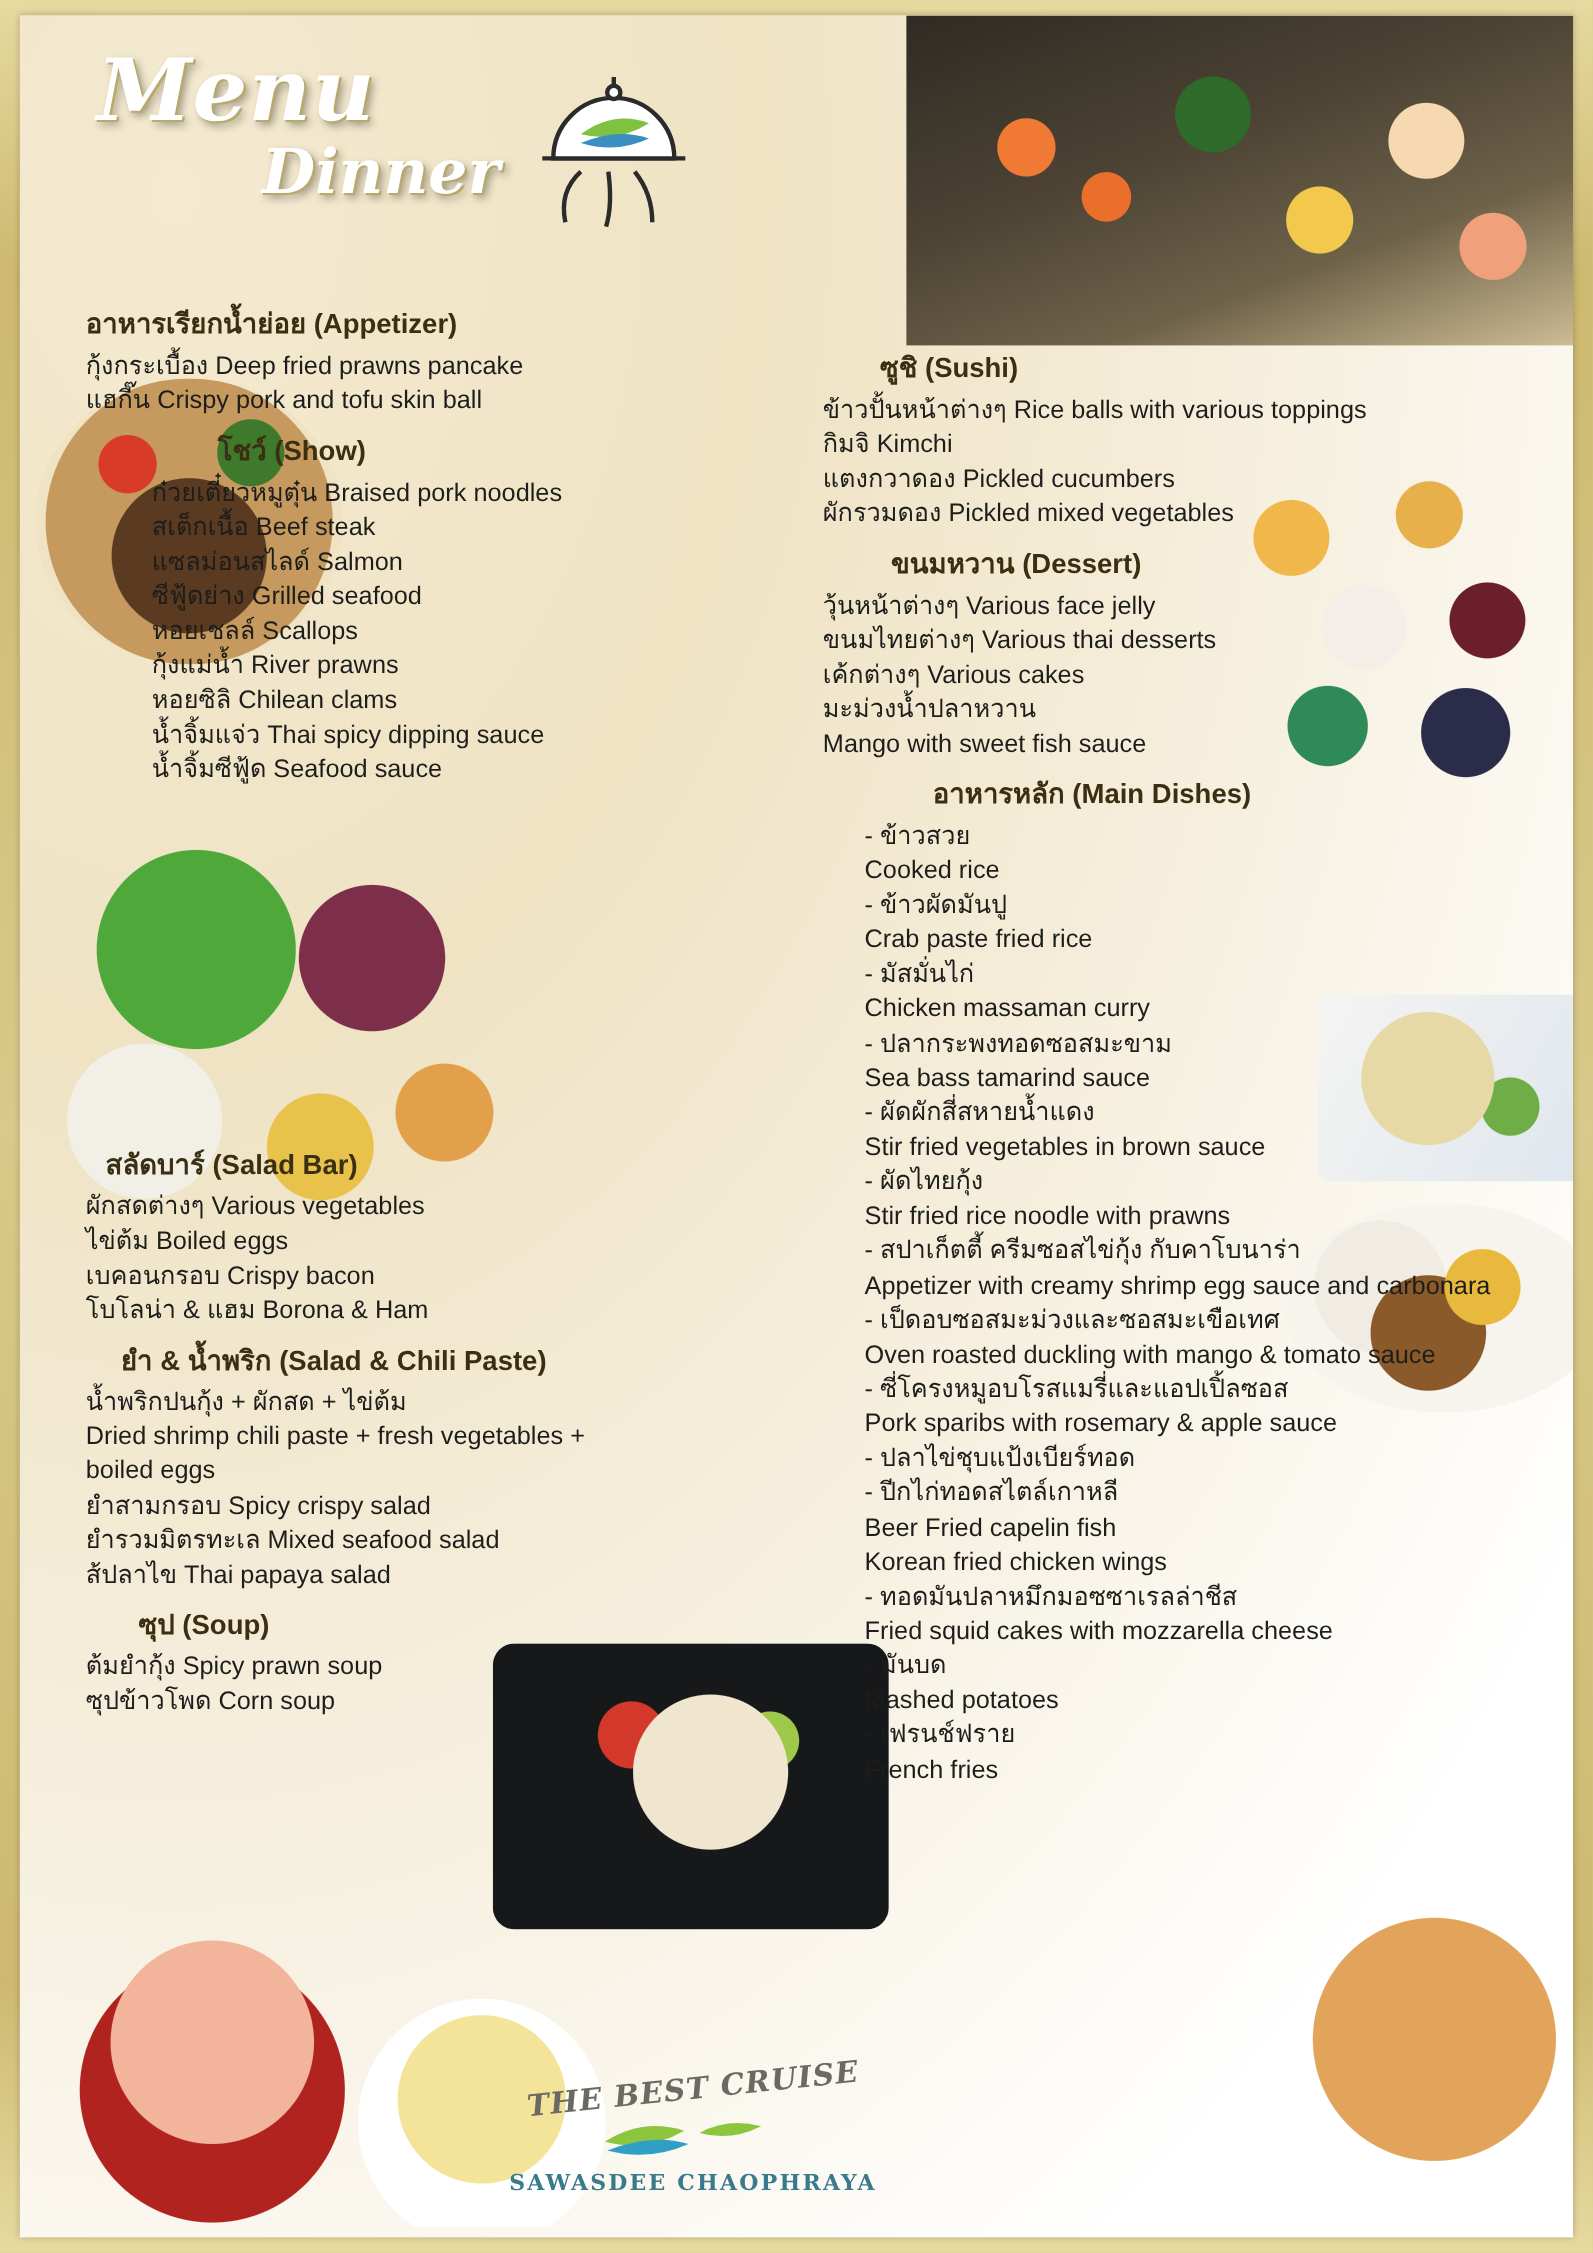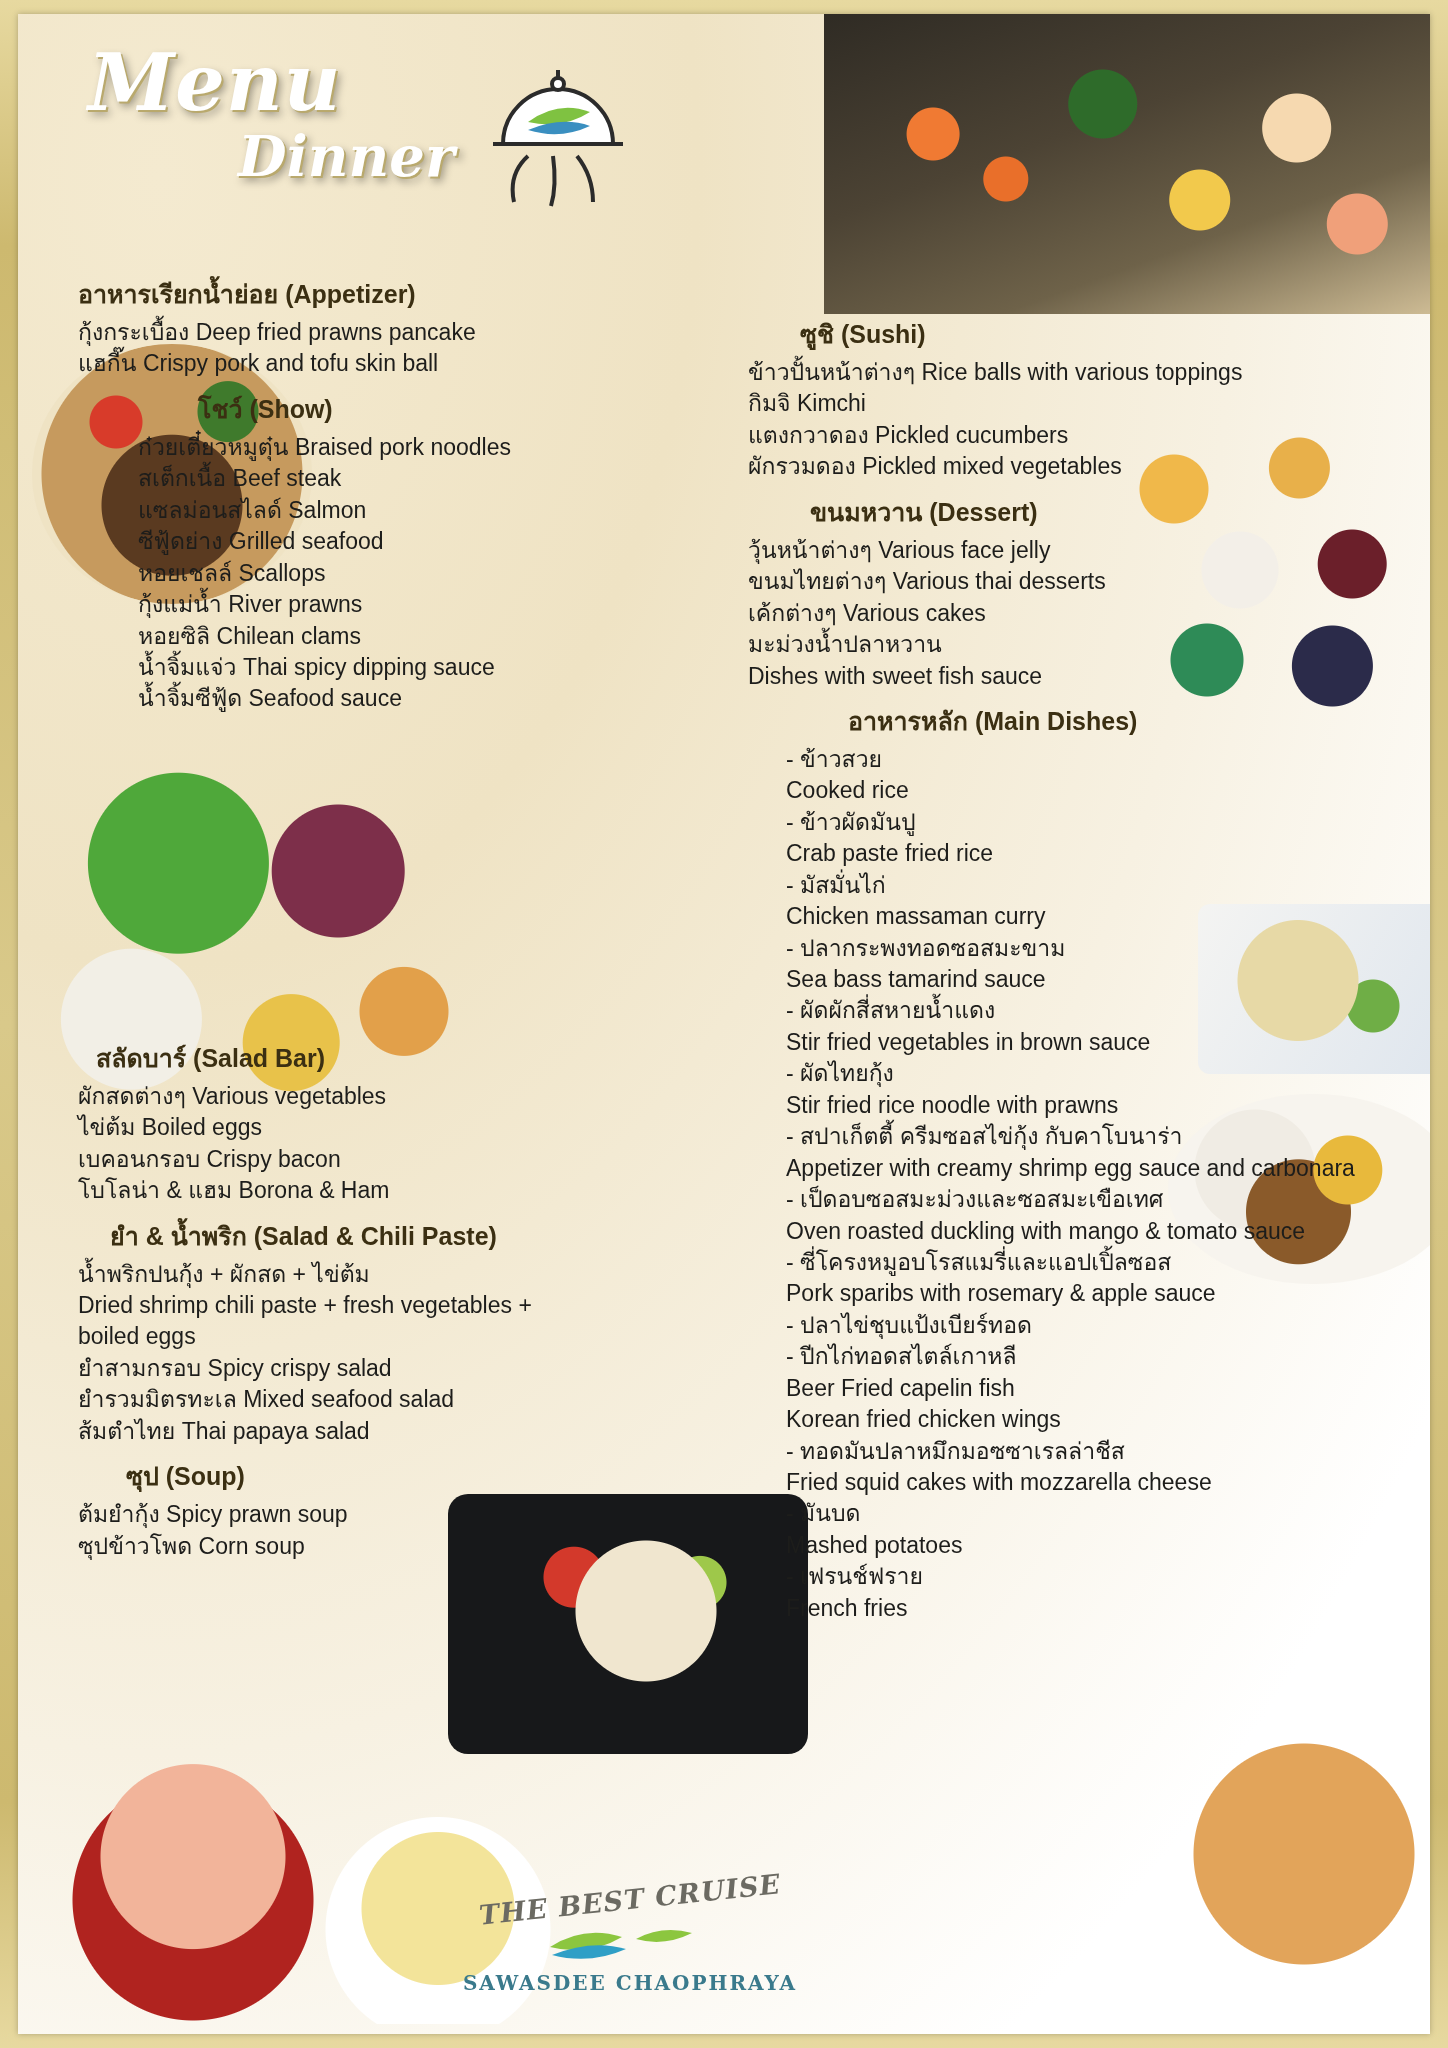--- a/index.html
+++ b/index.html
@@ -208,41 +208,41 @@
       <p class="line">ไข่ต้ม  Boiled eggs</p>
       <p class="line">เบคอนกรอบ   Crispy bacon</p>
       <p class="line">โบโลน่า &amp; แฮม   Borona &amp; Ham</p>
 
       <h2 class="sec" style="padding-left:32px">ยำ &amp; น้ำพริก (Salad &amp; Chili Paste)</h2>
       <p class="line">น้ำพริกปนกุ้ง + ผักสด + ไข่ต้ม</p>
       <p class="line">Dried shrimp chili paste + fresh vegetables +</p>
       <p class="line">boiled eggs</p>
       <p class="line">ยำสามกรอบ        Spicy crispy salad</p>
       <p class="line">ยำรวมมิตรทะเล    Mixed seafood salad</p>
-      <p class="line">ส้มตำไทย          Thai papaya salad</p>
+      <p class="line">ส้ปลาไข          Thai papaya salad</p>
 
       <h2 class="sec" style="padding-left:48px">ซุป  (Soup)</h2>
       <p class="line">ต้มยำกุ้ง  Spicy prawn soup</p>
       <p class="line">ซุปข้าวโพด  Corn soup</p>
     </div>
 
     <div class="col colR">
 
       <h2 class="sec" style="padding-left:52px">ซูชิ (Sushi)</h2>
       <p class="line">ข้าวปั้นหน้าต่างๆ    Rice balls with various toppings</p>
       <p class="line">กิมจิ                Kimchi</p>
       <p class="line">แตงกวาดอง       Pickled cucumbers</p>
       <p class="line">ผักรวมดอง       Pickled mixed vegetables</p>
 
       <h2 class="sec" style="padding-left:62px">ขนมหวาน  (Dessert)</h2>
       <p class="line">วุ้นหน้าต่างๆ Various face jelly</p>
       <p class="line">ขนมไทยต่างๆ   Various thai desserts</p>
       <p class="line">เค้กต่างๆ  Various cakes</p>
       <p class="line">มะม่วงน้ำปลาหวาน</p>
-      <p class="line">Dishes with sweet fish sauce</p>
+      <p class="line">Mango with sweet fish sauce</p>
 
       <h2 class="sec" style="padding-left:100px">อาหารหลัก  (Main Dishes)</h2>
       <p class="line indent">- ข้าวสวย</p>
       <p class="line indent">Cooked rice</p>
       <p class="line indent">- ข้าวผัดมันปู</p>
       <p class="line indent">Crab paste fried rice</p>
       <p class="line indent">- มัสมั่นไก่</p>
       <p class="line indent">Chicken massaman curry</p>
       <p class="line indent">- ปลากระพงทอดซอสมะขาม</p>
       <p class="line indent"> Sea bass tamarind sauce</p>

